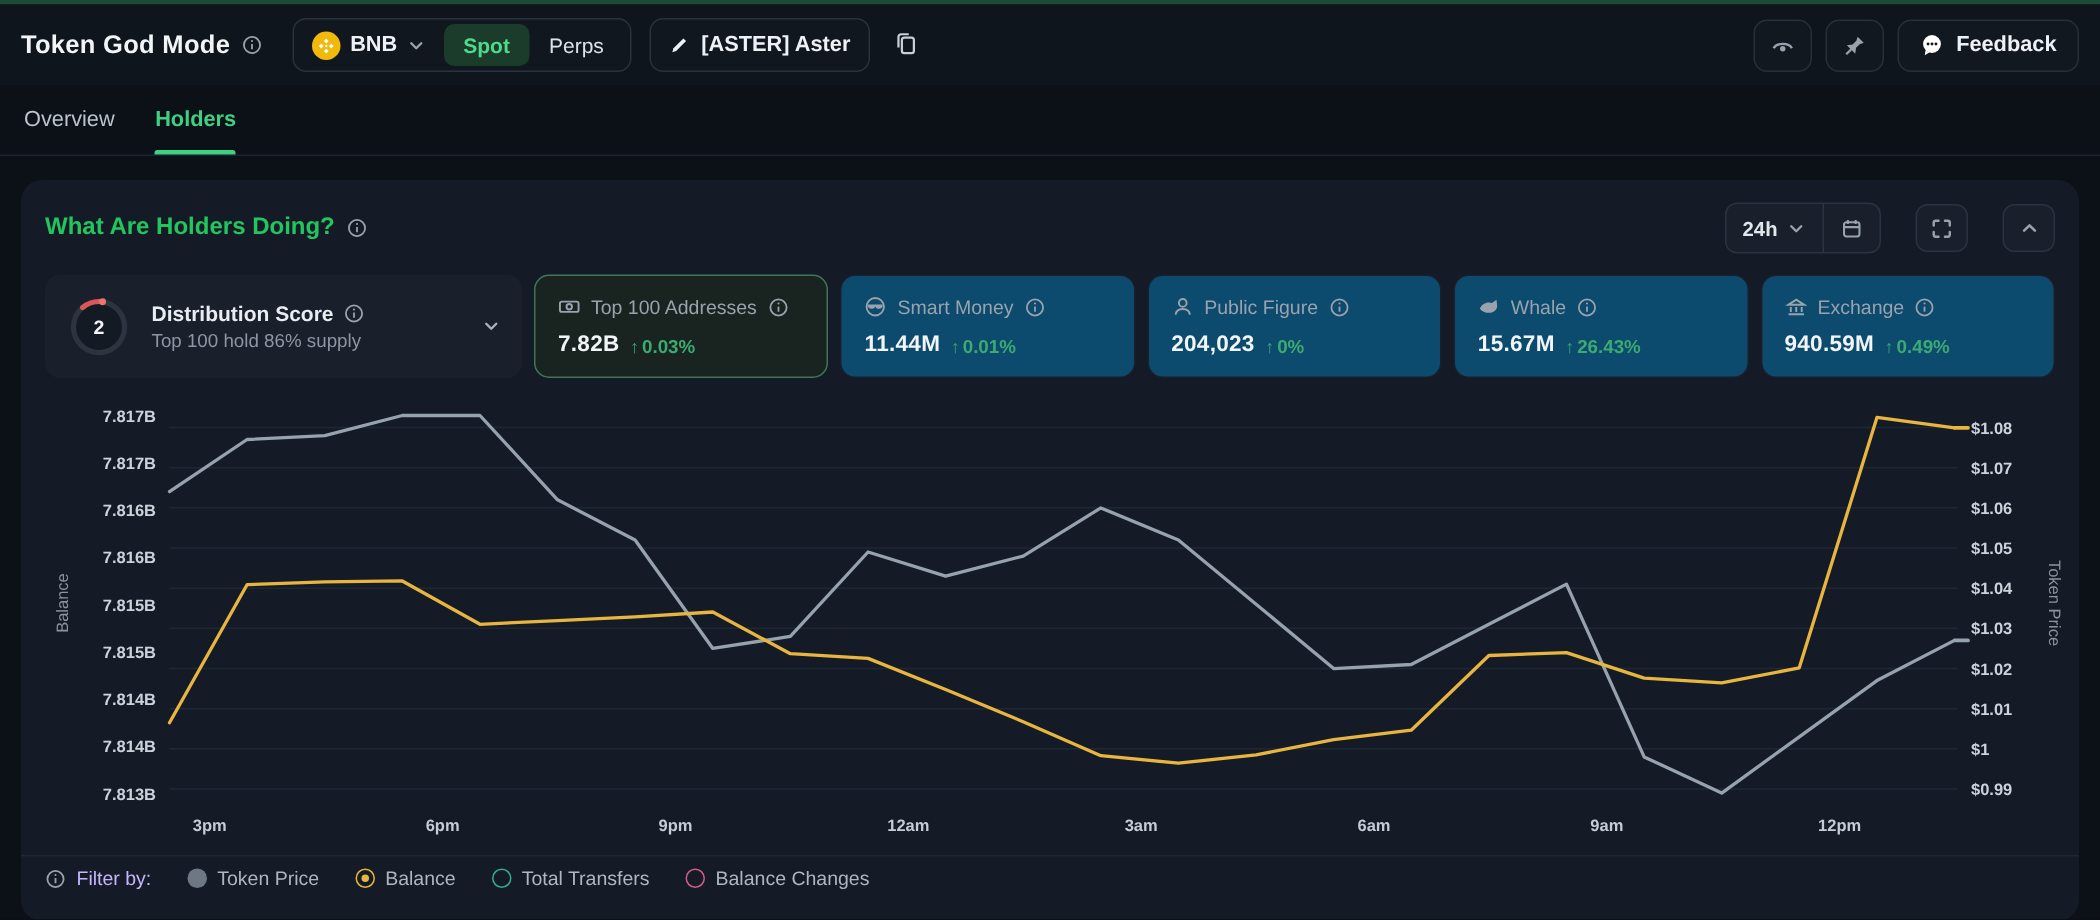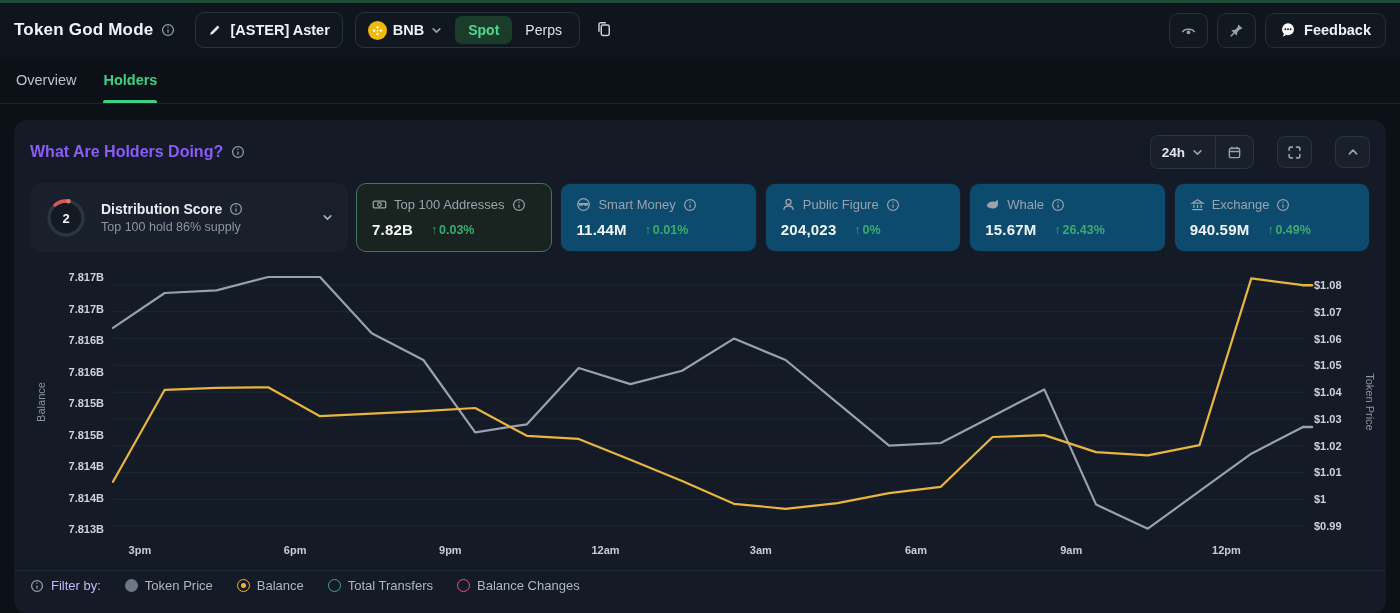--- a/index.html
+++ b/index.html
@@ -28,41 +28,41 @@
             align-items:center;gap:8px;padding:0 14px;color:#eef1f5;font-size:14.5px;font-weight:600;cursor:pointer;}
   
   .tabbar{display:flex;gap:27px;padding:0 16px;height:46px;align-items:stretch;border-bottom:1px solid #1c232e;background:#0c1118;}
   .tab{display:flex;align-items:center;font-size:14.5px;color:#bcc3cc;position:relative;cursor:pointer;}
   .tab.active{color:#3ed183;font-weight:700;}
   .tab.active::after{content:"";position:absolute;left:0;right:0;bottom:0;height:3px;background:#3ed183;border-radius:2px 2px 0 0;}
   
   .panel{margin:16px 14px 0;background:#151b26;border-radius:14px;height:494px;overflow:hidden;padding-top:16px;box-sizing:border-box;}
   .panel-header{display:flex;justify-content:space-between;align-items:center;padding:0 16px;height:32px;}
   .panel-title-wrap{display:flex;align-items:center;gap:8px;}
-  .panel-title{font-size:16px;font-weight:700;color:#8b5cf6;}
+  .panel-title{font-size:16px;font-weight:700;color:#22c55e;}
   .panel-controls{display:flex;align-items:center;gap:23px;}
   .range-pill{display:flex;align-items:stretch;height:32px;border:1px solid #2a3340;border-radius:8px;background:#19202c;overflow:hidden;}
   .range-seg{display:flex;align-items:center;gap:6px;padding:0 11px;cursor:pointer;}
   .range-label{font-size:13.5px;font-weight:600;color:#e2e7ec;}
   .range-div{width:1px;background:#2a3340;}
   .square-btn{width:35px;height:32px;border:1px solid #2a3340;border-radius:8px;background:#19202c;
             display:flex;align-items:center;justify-content:center;color:#aeb6c1;cursor:pointer;}
   
   .cards{display:flex;gap:8px;padding:0 16px;margin-top:15px;}
   .dist-card{width:318px;flex:none;background:#191f2b;border-radius:10px;display:flex;align-items:center;
              padding:0 14px;gap:13px;box-sizing:border-box;cursor:pointer;}
   .dist-text{display:flex;flex-direction:column;gap:3px;}
   .dist-title-row{display:flex;align-items:center;gap:7px;}
   .dist-title{font-size:14px;font-weight:700;color:#e9edf2;}
   .dist-sub{font-size:12.5px;color:#8d96a2;}
   .dist-chevron{margin-left:auto;color:#aab2bd;}
   .stat-card{flex:1;background:#0c4a6e;border-radius:10px;padding:13px 15px;border:1px solid #191f2b;box-sizing:border-box;cursor:pointer;}
   .stat-card.selected{border-color:#41755b;background:#19221f00;background-color:#182019;background:#19231f;}
   .stat-top{display:flex;align-items:center;gap:7px;color:#99a3ae;font-size:13px;white-space:nowrap;}
-  .stat-val{margin-top:9px;display:flex;align-items:center;gap:18px;}
+  .stat-val{margin-top:9px;display:flex;align-items:flex-end;gap:7px;}
   .val{font-size:15px;font-weight:700;color:#f2f5f8;letter-spacing:.2px;}
   .chg{font-size:12.5px;color:#3cab72;font-weight:600;display:inline-flex;align-items:baseline;gap:2px;}
   .chg .icon{color:#3cab72;font-size:12px;}
   
   .chart-svg{display:block;margin-top:0;}
   
   .filter-row{display:flex;align-items:center;gap:24px;height:29px;border-top:1px solid #1f2733;
               padding:0 16px;color:#aeb6c1;font-size:13px;}
   .filter-label-wrap{display:flex;align-items:center;gap:7px;color:#c4b5fd;}
   .legend-item{display:flex;align-items:center;gap:7px;cursor:pointer;}
@@ -83,44 +83,44 @@
     <div class="title-group">
       <span class="page-title">Token God Mode</span>
       <span class="icon">
           <svg width="14" height="14" viewBox="0 0 14 14" fill="none" stroke="currentColor" stroke-width="1.2">
             <circle cx="7" cy="7" r="5.4"></circle>
             <line x1="7" y1="6.4" x2="7" y2="9.8"></line>
             <circle cx="7" cy="4.3" r="0.7" fill="currentColor" stroke="none"></circle>
           </svg>
         </span>
     </div>
-    <div class="pill">
-      <span class="icon" style="color:#eef1f5;">
-          <svg width="14" height="14" viewBox="0 0 14 14">
-            <path fill="currentColor" d="M2.2 11.8 3 9.2 9.6 2.6 11.4 4.4 4.8 11Z"></path>
-          </svg>
-        </span>
-      <span class="pill-label">[ASTER] Aster</span>
-    </div>
     <div class="pill market-pill">
       <span class="coin">
         <svg width="13" height="13" viewBox="0 0 14 14">
             <path fill="#fff" d="M7 1.9 8.7 3.6 7 5.3 5.3 3.6Z M3.4 5.5 5.1 7.2 3.4 8.9 1.7 7.2Z M10.6 5.5 12.3 7.2 10.6 8.9 8.9 7.2Z M7 9.1 8.7 10.8 7 12.5 5.3 10.8Z M7 6.1 8.1 7.2 7 8.3 5.9 7.2Z"></path>
           </svg>
       </span>
       <span class="pill-label">BNB</span>
       <span class="icon">
           <svg width="13" height="13" viewBox="0 0 14 14" fill="none" stroke="currentColor" stroke-width="1.7" stroke-linecap="round" stroke-linejoin="round">
             <path d="M3.4 5.2 7 8.8 10.6 5.2"></path>
           </svg>
         </span>
       <span class="seg-wrap">
         <span class="seg active">Spot</span>
         <span class="seg">Perps</span>
       </span>
+    </div>
+    <div class="pill">
+      <span class="icon" style="color:#eef1f5;">
+          <svg width="14" height="14" viewBox="0 0 14 14">
+            <path fill="currentColor" d="M2.2 11.8 3 9.2 9.6 2.6 11.4 4.4 4.8 11Z"></path>
+          </svg>
+        </span>
+      <span class="pill-label">[ASTER] Aster</span>
     </div>
     <button class="copy-btn">
       <span class="icon" style="color:#c8cfd8;">
           <svg width="16" height="16" viewBox="0 0 14 14" fill="none" stroke="currentColor" stroke-width="1.3">
             <rect x="4.6" y="3.6" width="7" height="9" rx="1.4"></rect>
             <path d="M2.6 9.4V3.2A1.6 1.6 0 0 1 4.2 1.6H8.6"></path>
           </svg>
         </span>
     </button>
     <div class="header-right">

